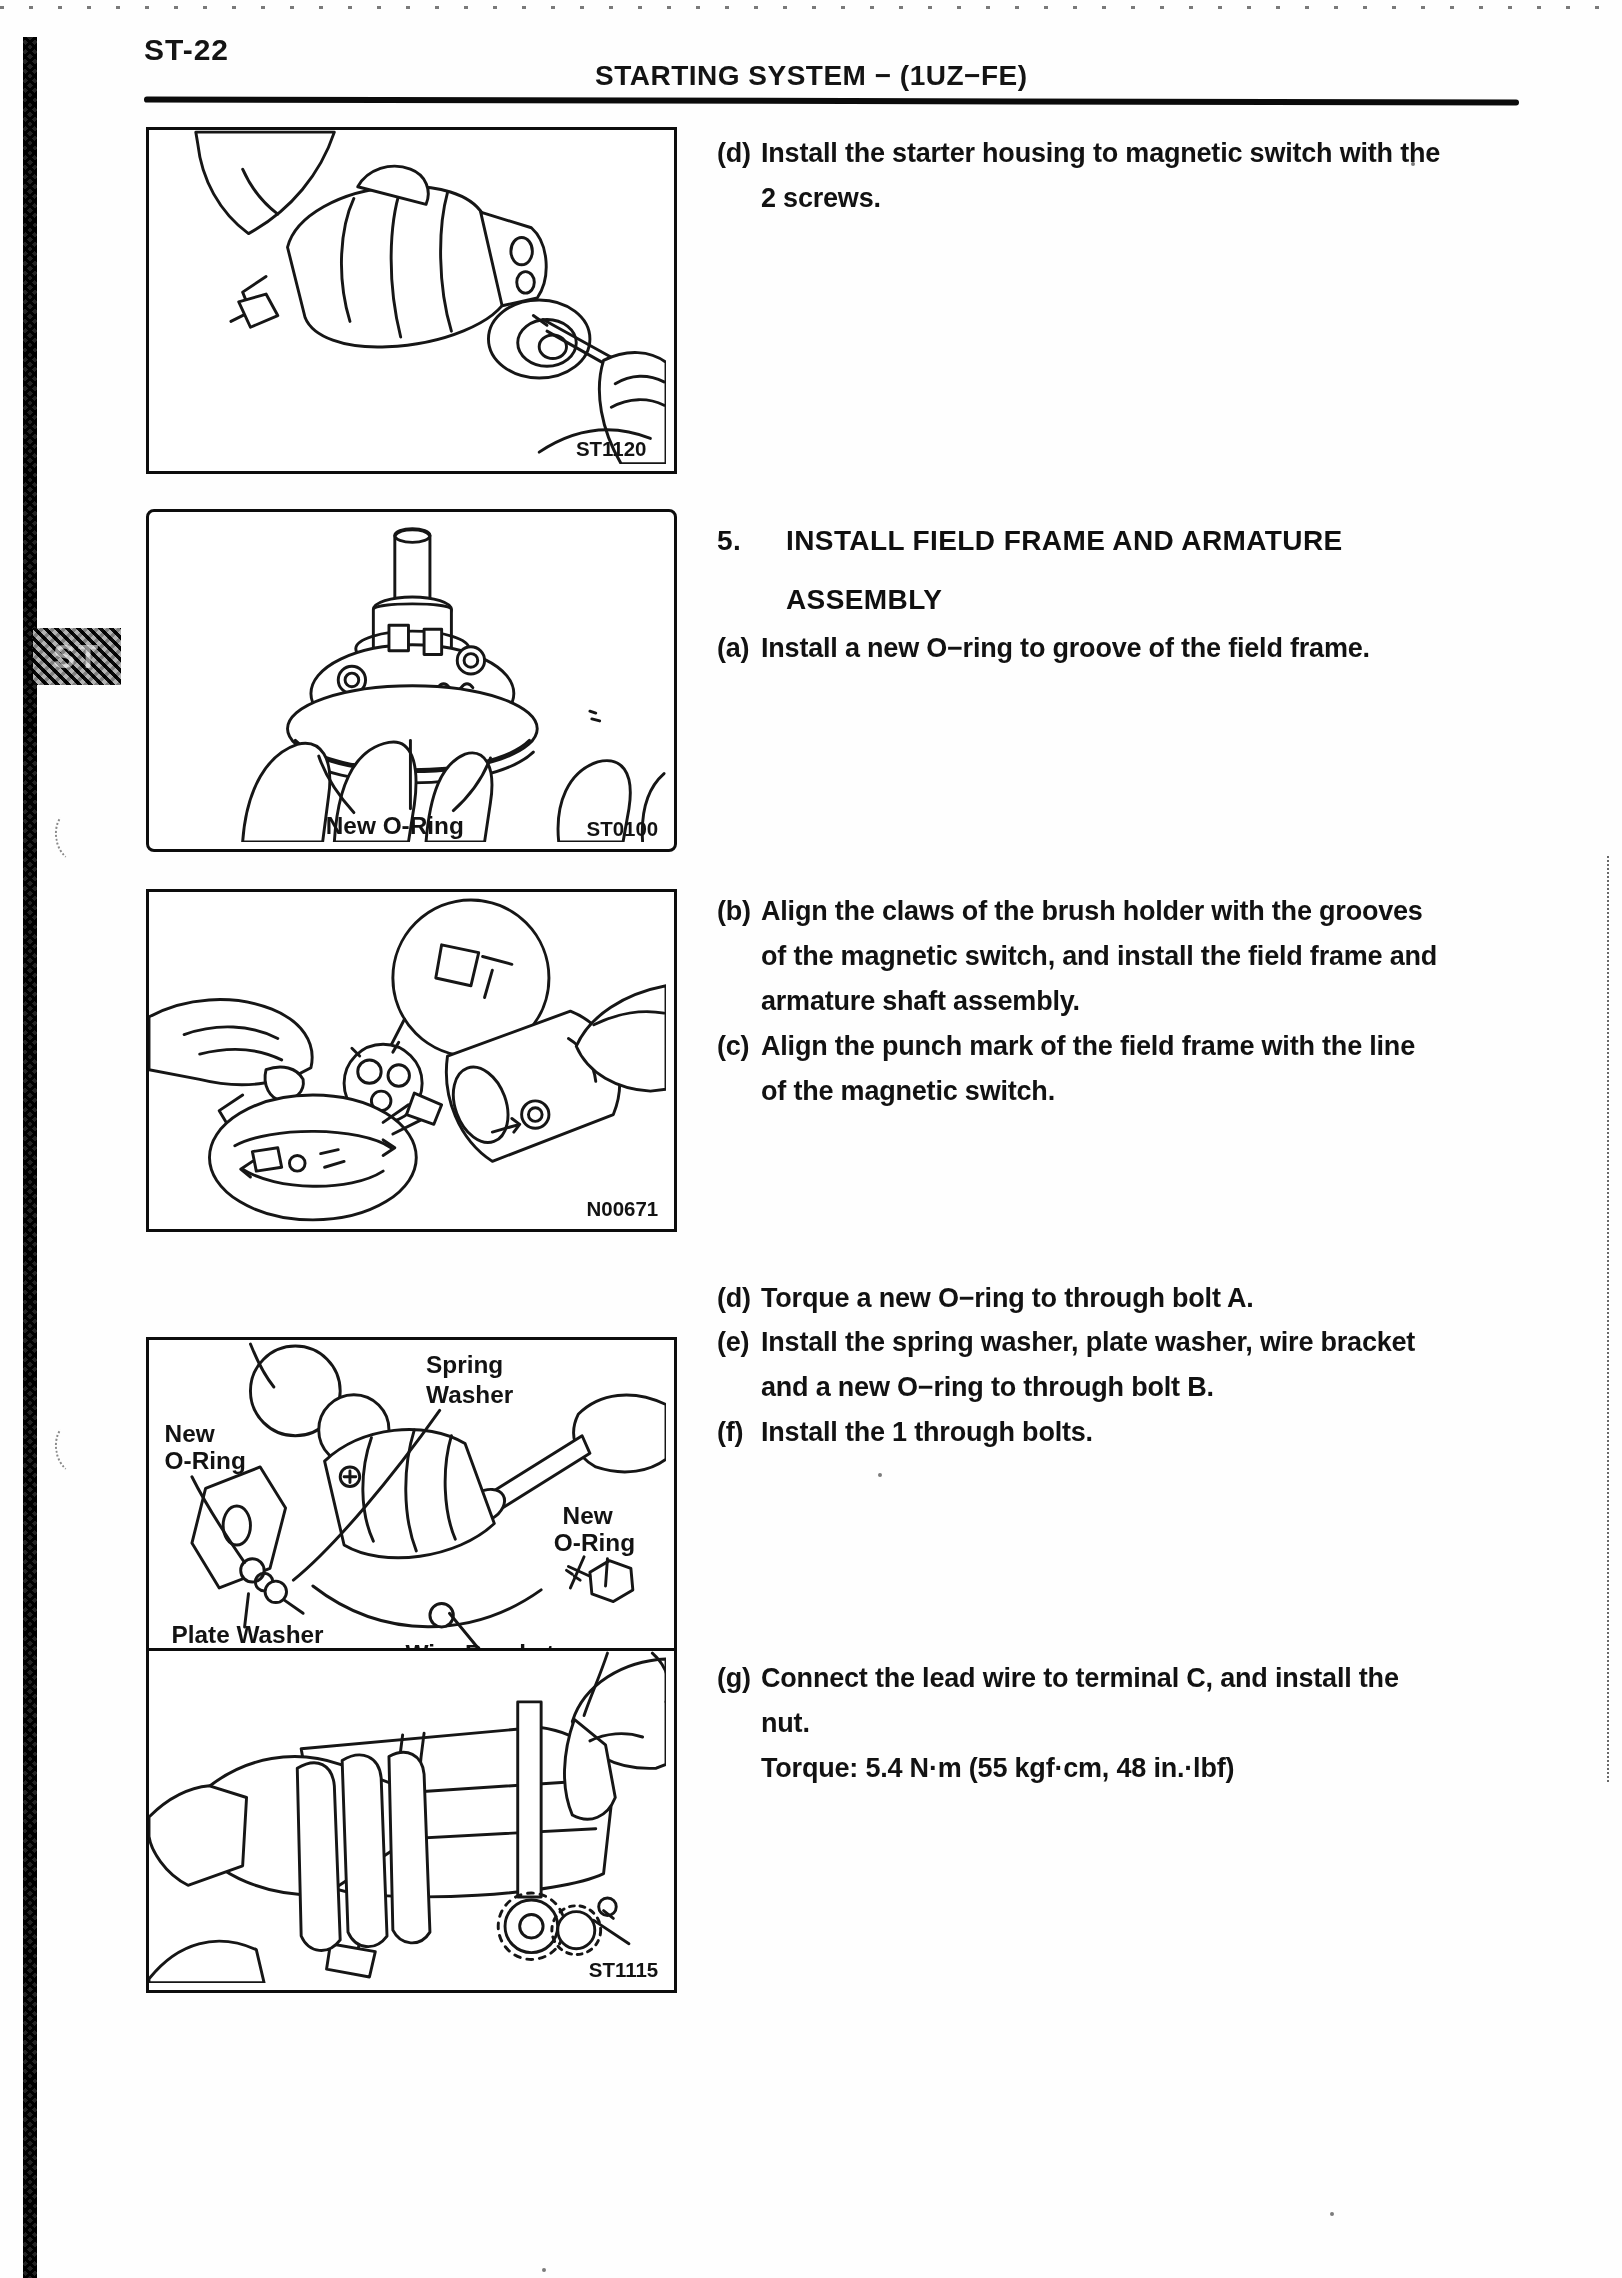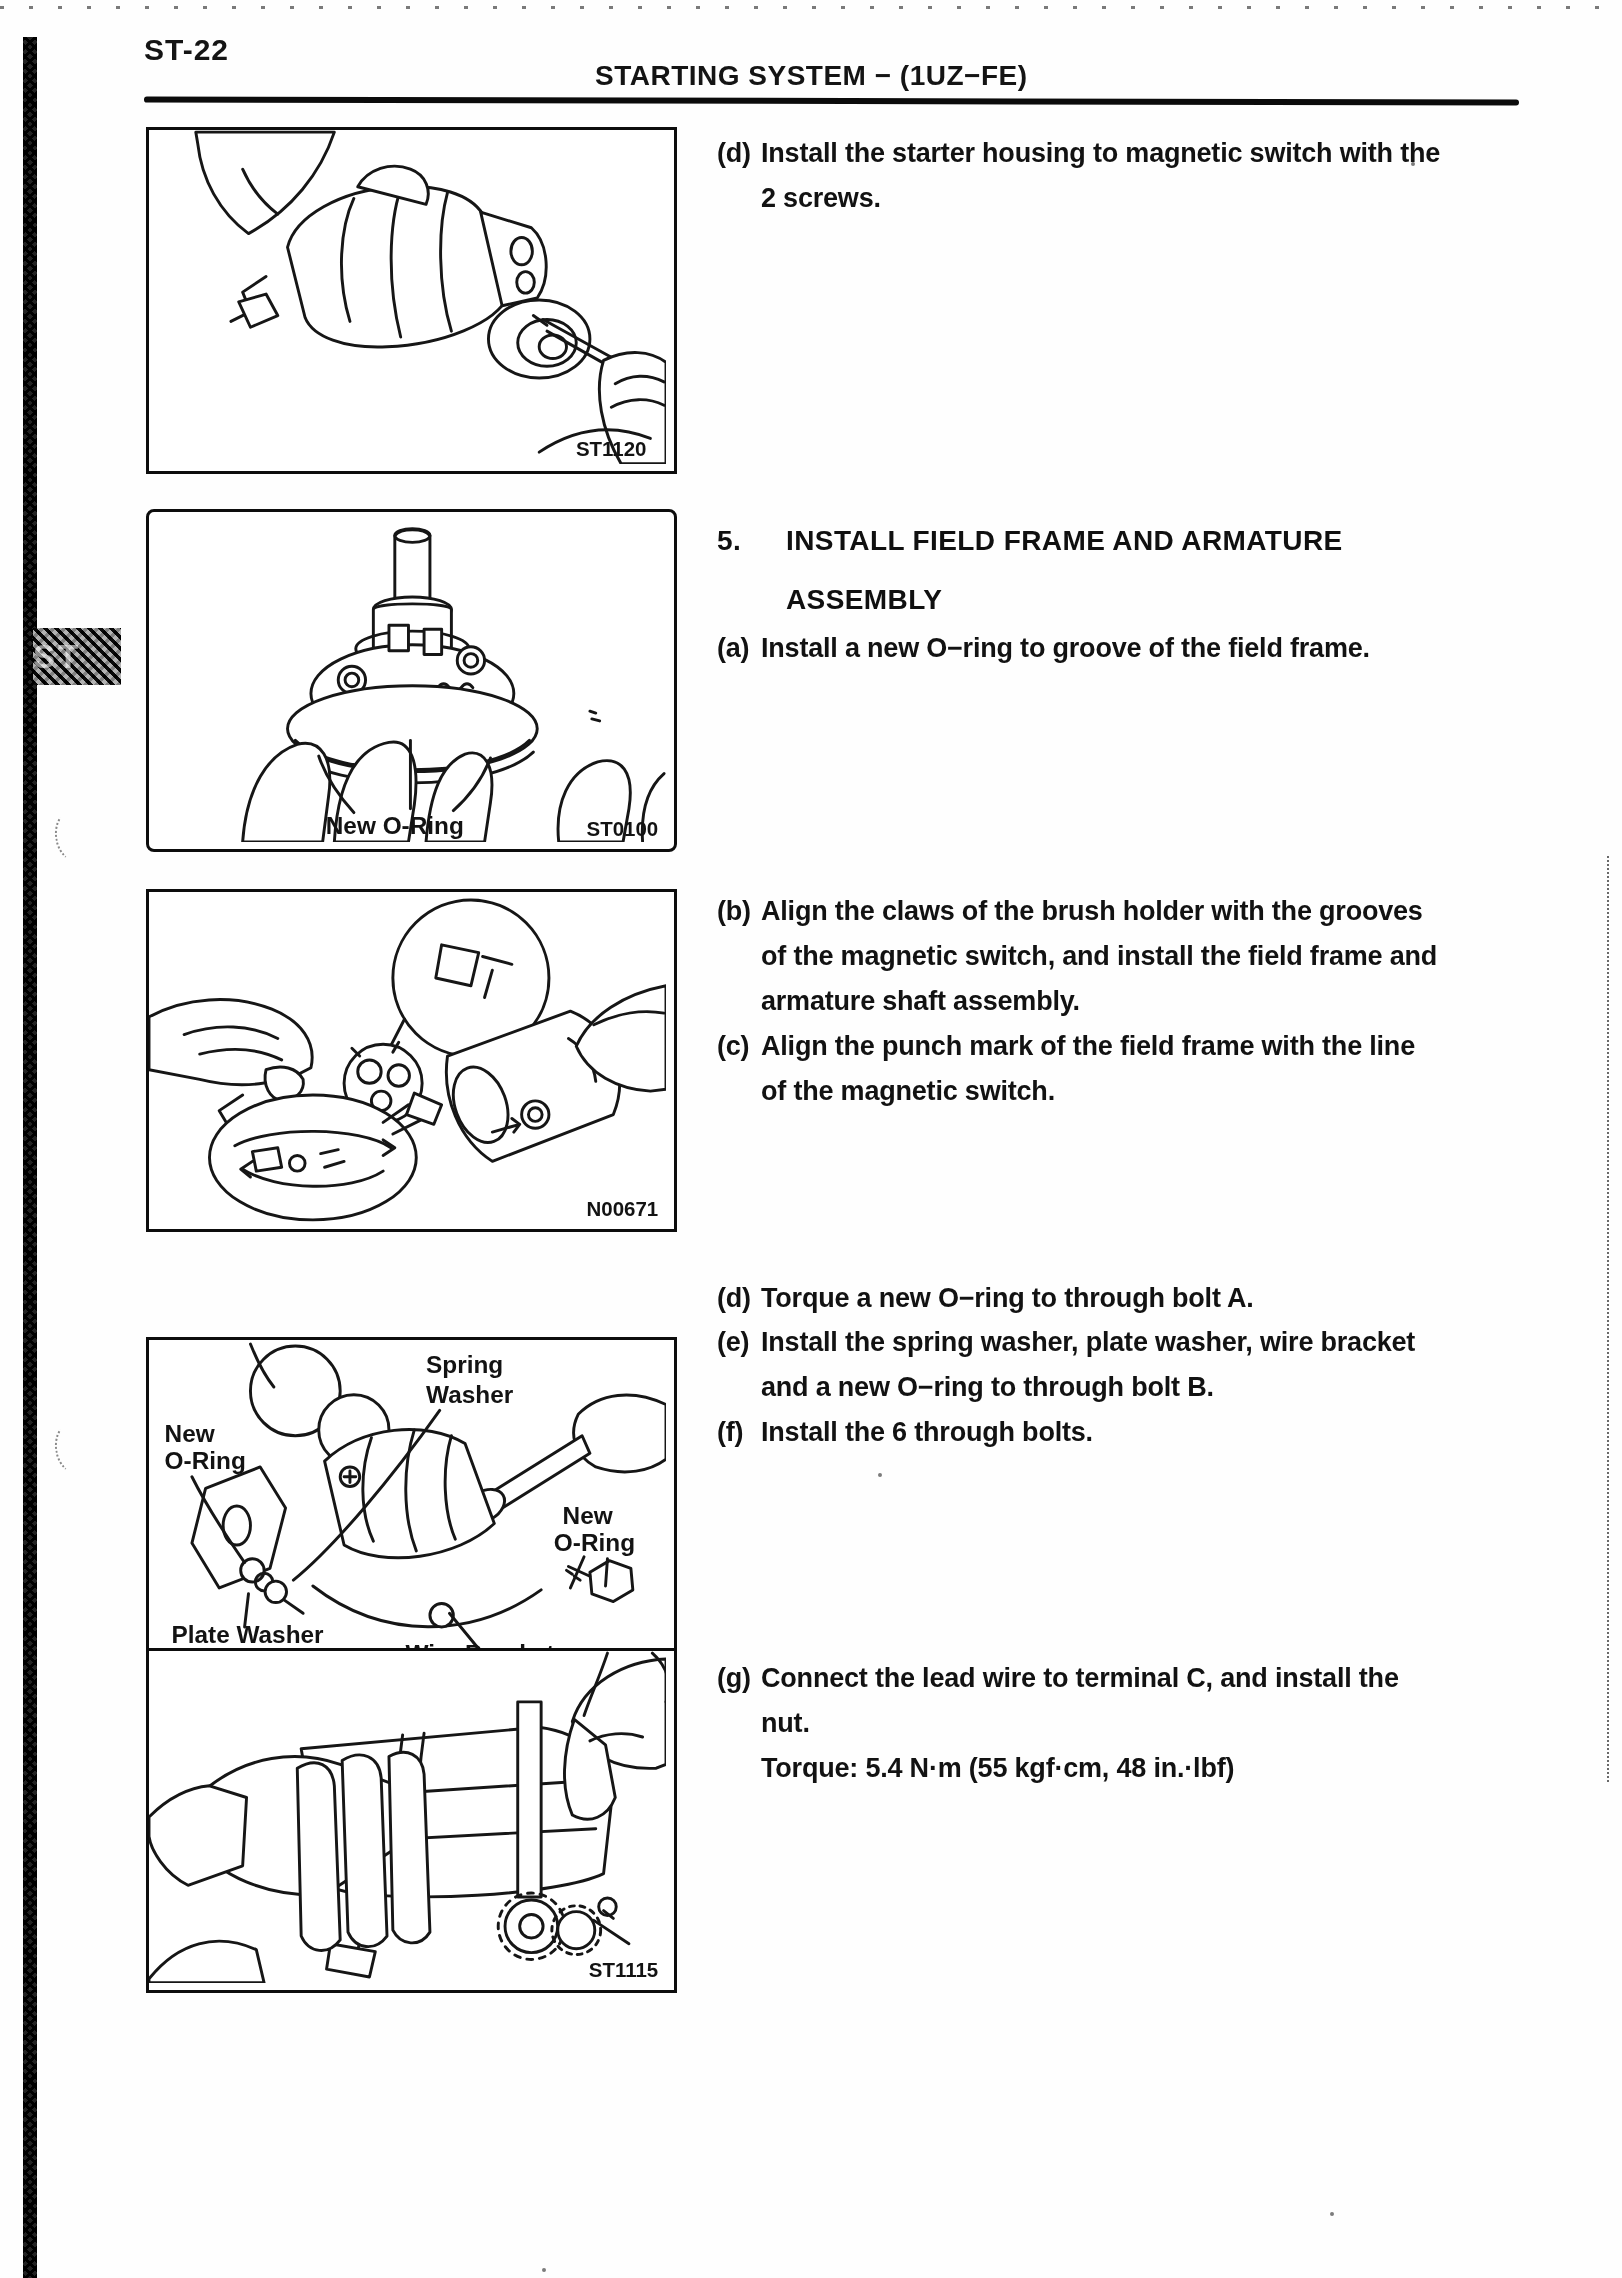--- a/index.html
+++ b/index.html
@@ -10,21 +10,21 @@
     background:repeating-linear-gradient(90deg,#333 0 3.9px,transparent 3.9px 29px);opacity:.65;}
   .chain-strip{position:absolute;left:23.4px;top:37px;bottom:0;width:13.7px;
     background:
       repeating-linear-gradient(45deg,#000 0 2.9px,transparent 2.9px 6.8px),
       repeating-linear-gradient(-45deg,#000 0 2.9px,transparent 2.9px 6.8px);
     background-color:#222;}
   .st-badge{position:absolute;left:33px;top:628px;width:88px;height:57px;
     background:
       repeating-linear-gradient(45deg,rgba(0,0,0,.9) 0 3.9px,rgba(255,255,255,.5) 3.9px 7.8px),
       repeating-linear-gradient(-45deg,rgba(0,0,0,.9) 0 3.9px,rgba(255,255,255,.35) 3.9px 7.8px);
-    background-color:#111;display:flex;align-items:center;justify-content:flex-start;}
+    background-color:#111;display:flex;align-items:center;justify-content:center;}
   .st-badge span{color:rgba(255,255,255,.55);font-size:33px;letter-spacing:2.9px;}
   .dotline-right{position:absolute;left:1607px;top:856px;height:926px;width:0;
     border-left:2.9px dotted #444;opacity:.8;}
   .paren-mark{position:absolute;width:39px;height:51px;border:2px dotted #9a9a9a;
     border-color:transparent transparent transparent #8a8a8a;border-radius:50%;transform:rotate(-8deg);}
   .speck{position:absolute;width:3.9px;height:3.9px;background:#444;border-radius:50%;opacity:.7;}
   
   .page-code{position:absolute;left:144px;top:33px;font-size:30px;letter-spacing:1px;}
   .page-title{position:absolute;left:595px;top:60px;font-size:28px;letter-spacing:0.5px;}
   .header-rule{position:absolute;left:144px;top:98px;width:1375px;height:5.9px;background:#0b0b0b;
@@ -297,21 +297,21 @@
     <span class="mk">(e)</span>
     <div class="tx">
       <div>Install the spring washer, plate washer, wire bracket</div>
       <div>and a new O−ring to through bolt B.</div>
     </div>
   </div>
 
   <div class="step" style="top:1410px;">
     <span class="mk">(f)</span>
     <div class="tx">
-        <div>Install the 6 through bolts.</div>
+        <div>Install the 1 through bolts.</div>
       </div>
   </div>
 
   <div class="step" style="top:1656px;">
     <span class="mk">(g)</span>
     <div class="tx">
       <div>Connect the lead wire to terminal C, and install the</div>
       <div>nut.</div>
       <div>Torque: 5.4 N·m (55 kgf·cm, 48 in.·lbf)</div>
     </div>

